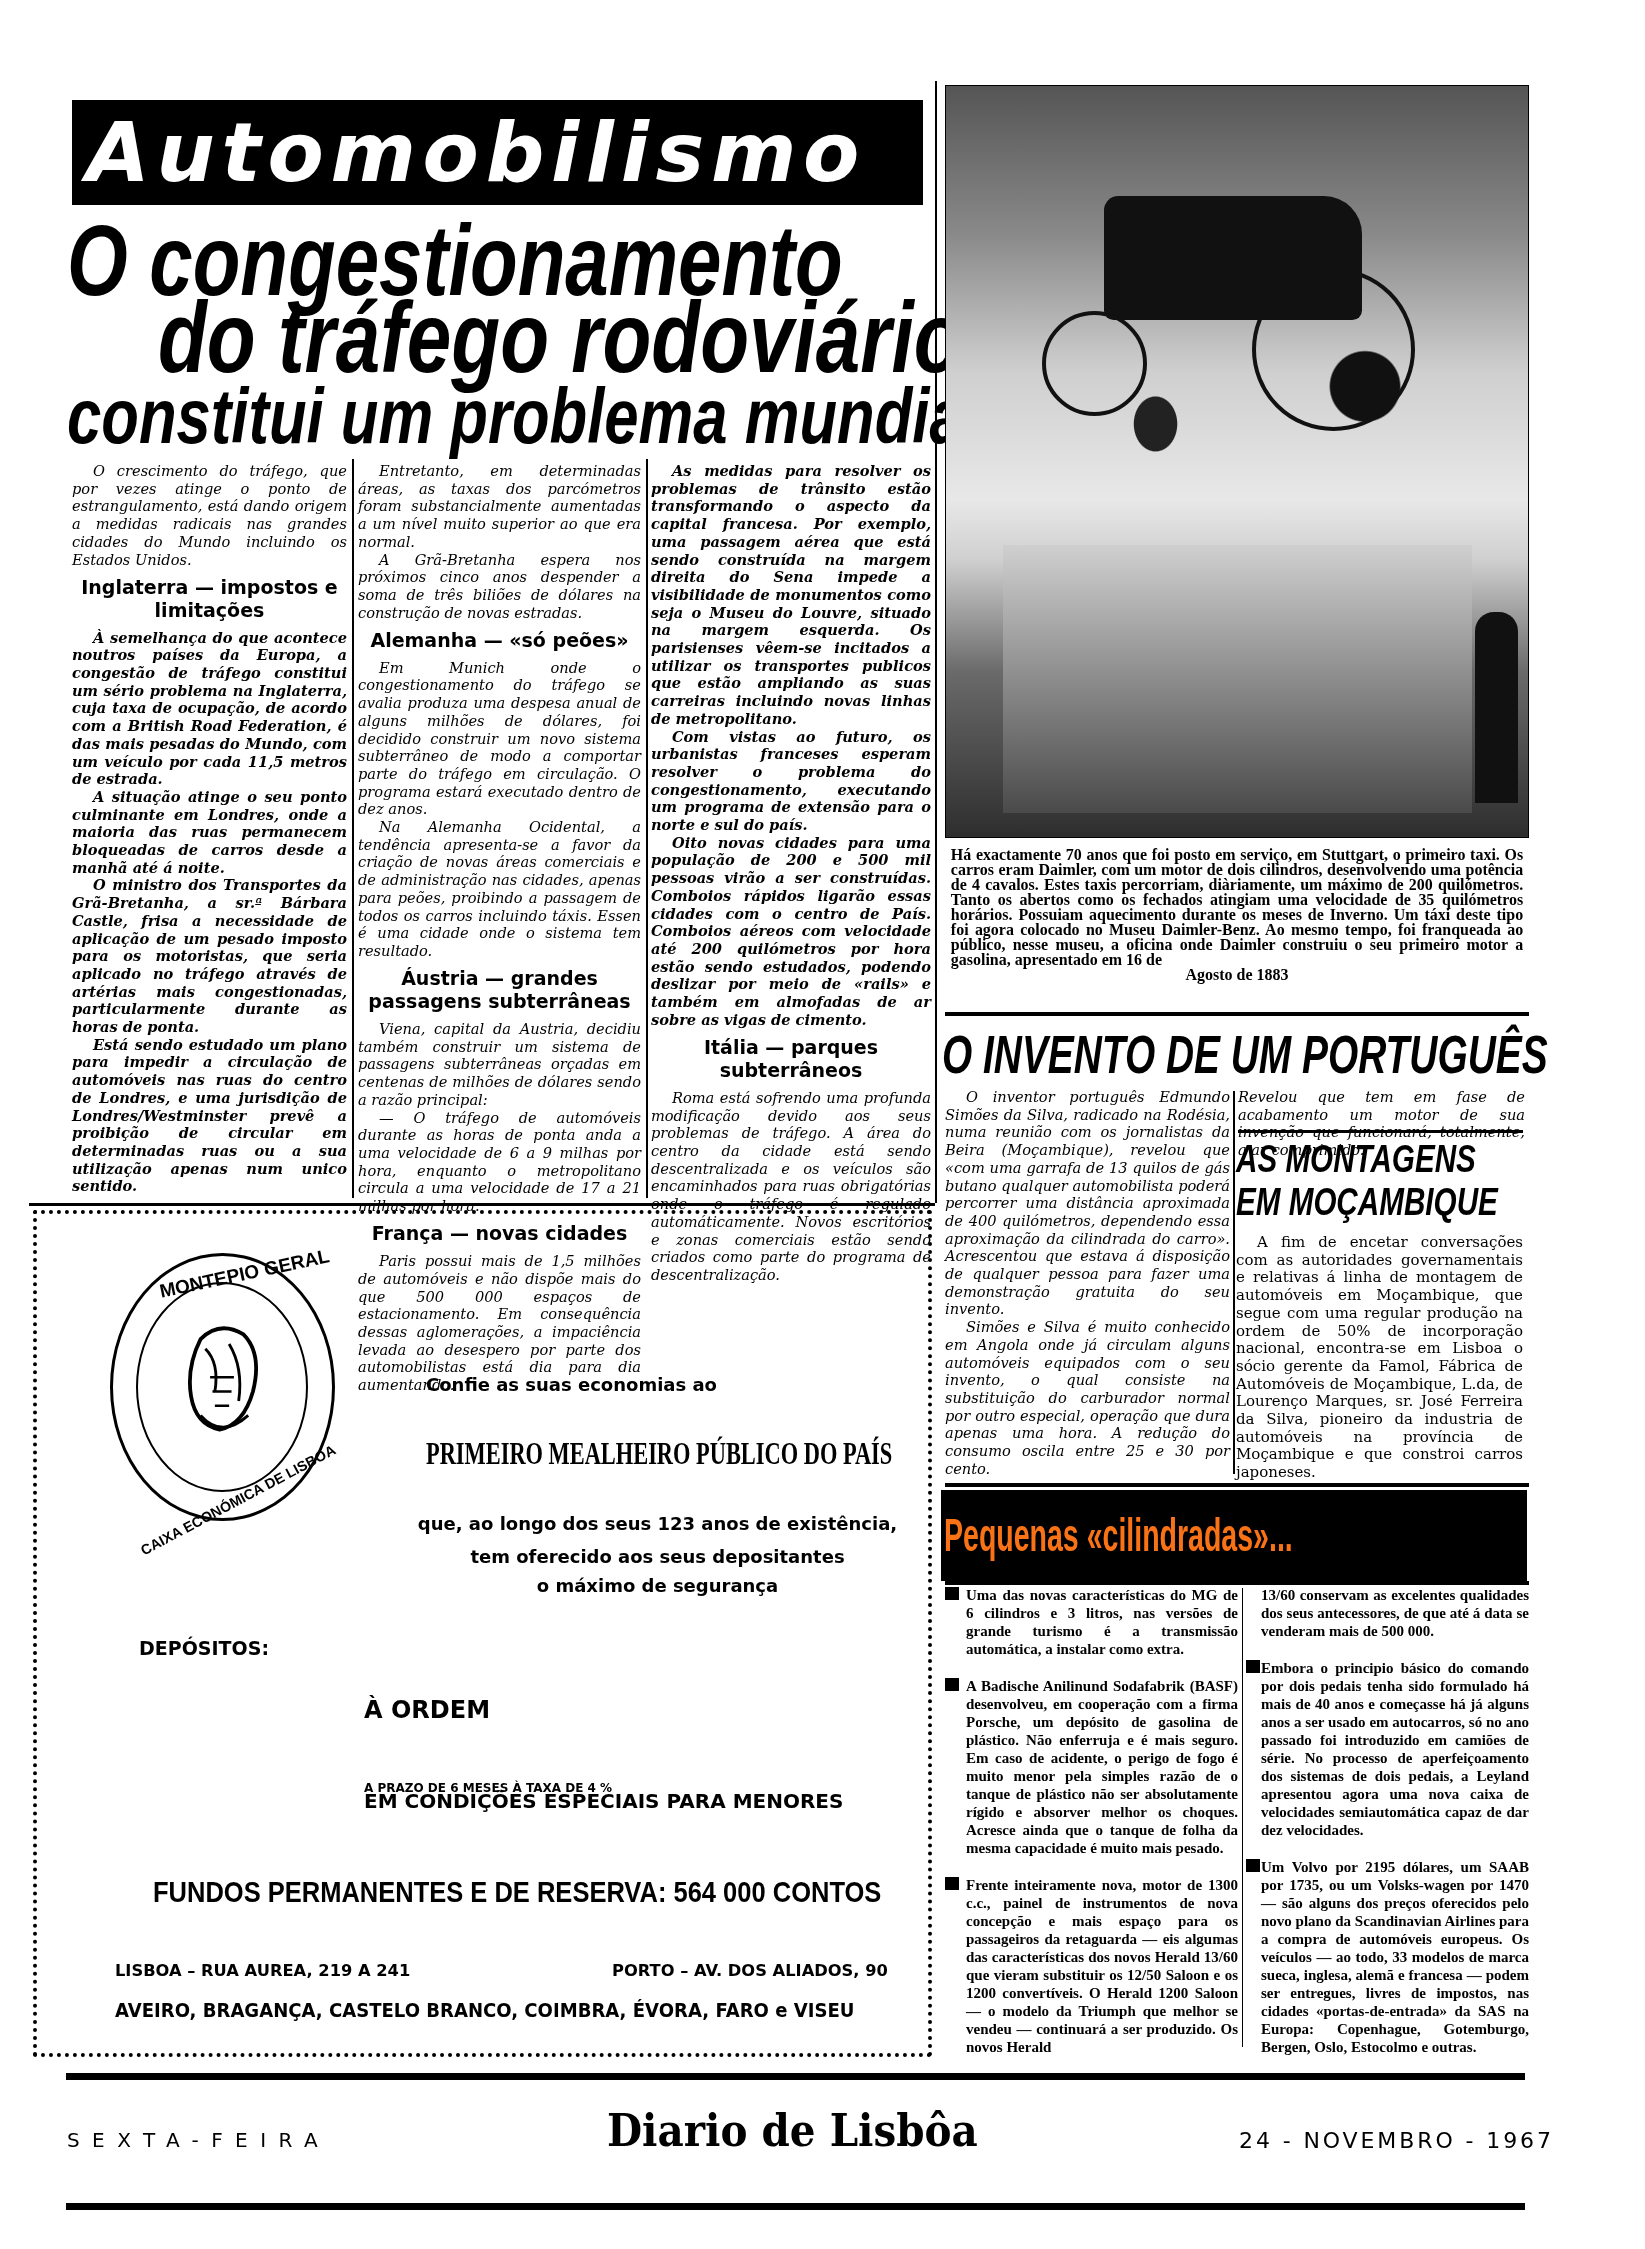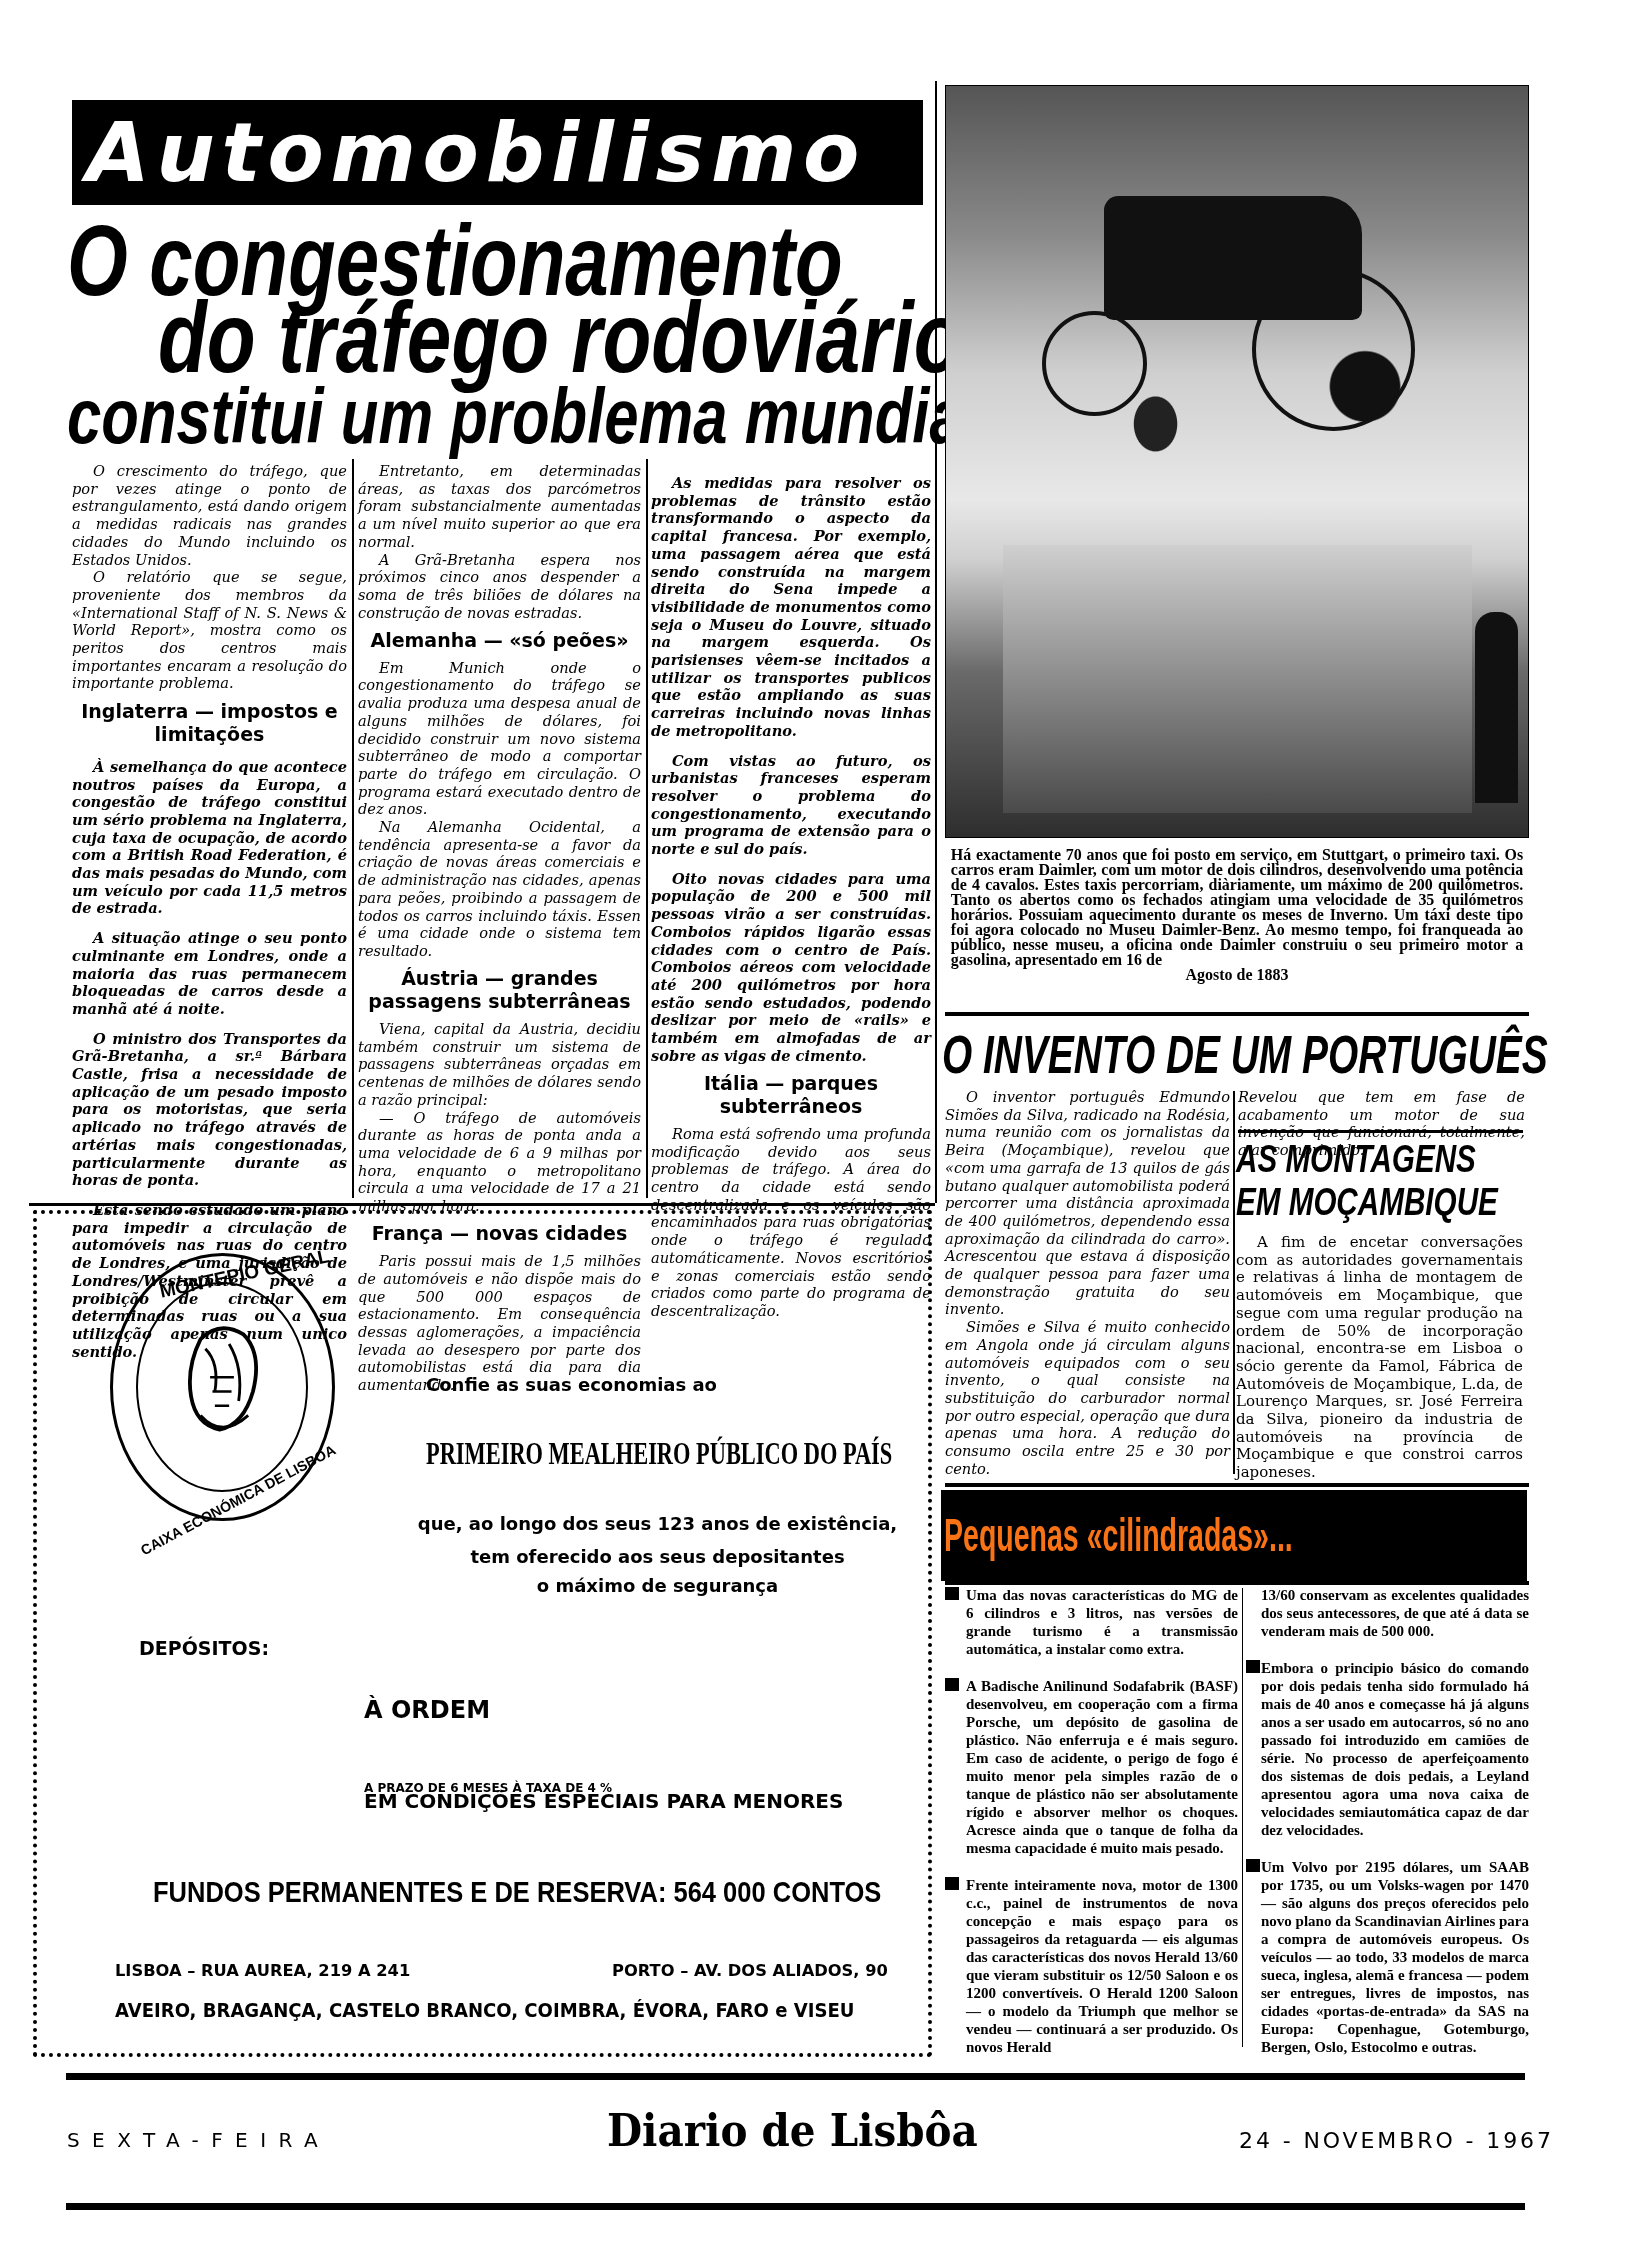--- a/index.html
+++ b/index.html
@@ -26,21 +26,21 @@
   .h1c { left: 67px; top: 378px; font-size: 77px; line-height: 77px; transform: scaleX(0.80); }
 
   .vrule { background: #000; width: 2.4px; }
   .hrule { background: #000; height: 4.3px; }
 
   .col {
     font-family: "DejaVu Serif", serif; font-style: italic;
     font-size: 14.6px; line-height: 17.7px; text-align: justify; hyphens: auto;
   }
   .col p { text-indent: 21px; }
-  .col .bold { font-weight: bold; margin-top: 12px; }
+  .col .bold { font-weight: bold; }
   .sub {
     font-family: "DejaVu Sans", sans-serif; font-style: normal; font-weight: bold;
     font-size: 19px; line-height: 23px; text-align: center; margin: 7.7px 0 6.7px 0;
   }
 
   
   .photo {
     left: 945px; top: 85px; width: 584px; height: 753px;
     background:
       radial-gradient(ellipse 86px 86px at 72% 40%, #111 0 40%, transparent 42%),
@@ -123,21 +123,20 @@
 <div class="abs headline h1a">O congestionamento</div>
 <div class="abs headline h1b">do tráfego rodoviário</div>
 <div class="abs headline h1c">constitui um problema mundial</div>
 
 <div class="abs vrule" style="left:935px; top:81px; height:1122px;"></div>
 <div class="abs vrule" style="left:352px; top:459px; height:739px;"></div>
 <div class="abs vrule" style="left:646px; top:459px; height:739px;"></div>
 
 <div class="abs col" style="left:72px; top:462px; width:275px;">
   <p>O crescimento do tráfego, que por vezes atinge o ponto de estrangulamento, está dando origem a medidas radicais nas grandes cidades do Mundo incluindo os Estados Unidos.</p>
-  <p>O relatório que se segue, proveniente dos membros da «International Staff of N. S. News &amp; World Report», mostra como os peritos dos centros mais importantes encaram a resolução do importante problema.</p>
   <div class="sub">Inglaterra — impostos e limitações</div>
   <p class="bold">À semelhança do que acontece noutros países da Europa, a congestão de tráfego constitui um sério problema na Inglaterra, cuja taxa de ocupação, de acordo com a British Road Federation, é das mais pesadas do Mundo, com um veículo por cada 11,5 metros de estrada.</p>
   <p class="bold">A situação atinge o seu ponto culminante em Londres, onde a maioria das ruas permanecem bloqueadas de carros desde a manhã até á noite.</p>
   <p class="bold">O ministro dos Transportes da Grã-Bretanha, a sr.ª Bárbara Castle, frisa a necessidade de aplicação de um pesado imposto para os motoristas, que seria aplicado no tráfego através de artérias mais congestionadas, particularmente durante as horas de ponta.</p>
   <p class="bold">Está sendo estudado um plano para impedir a circulação de automóveis nas ruas do centro de Londres, e uma jurisdição de Londres/Westminster prevê a proibição de circular em determinadas ruas ou a sua utilização apenas num unico sentido.</p>
 </div>
 
 <div class="abs col" style="left:358px; top:462px; width:283px;">
   <p>Entretanto, em determinadas áreas, as taxas dos parcómetros foram substancialmente aumentadas a um nível muito superior ao que era normal.</p>
   <p>A Grã-Bretanha espera nos próximos cinco anos despender a soma de três biliões de dólares na construção de novas estradas.</p>

